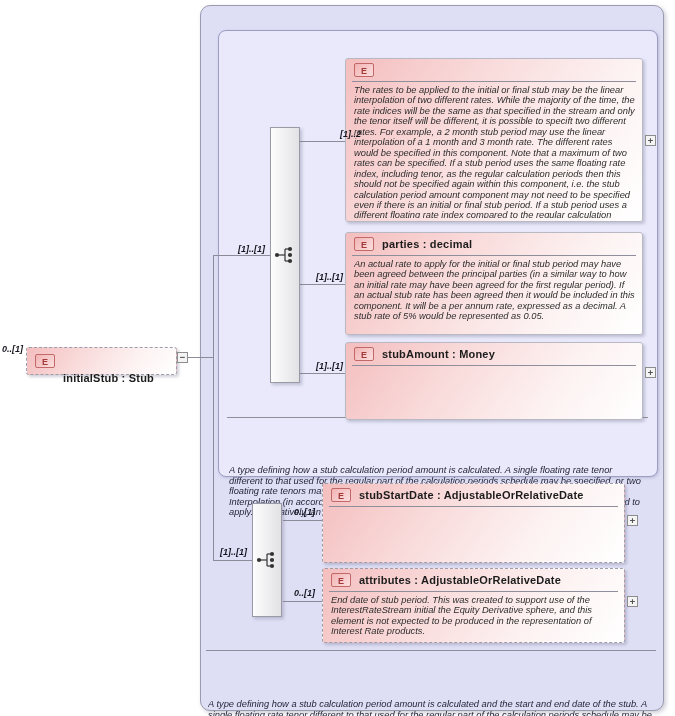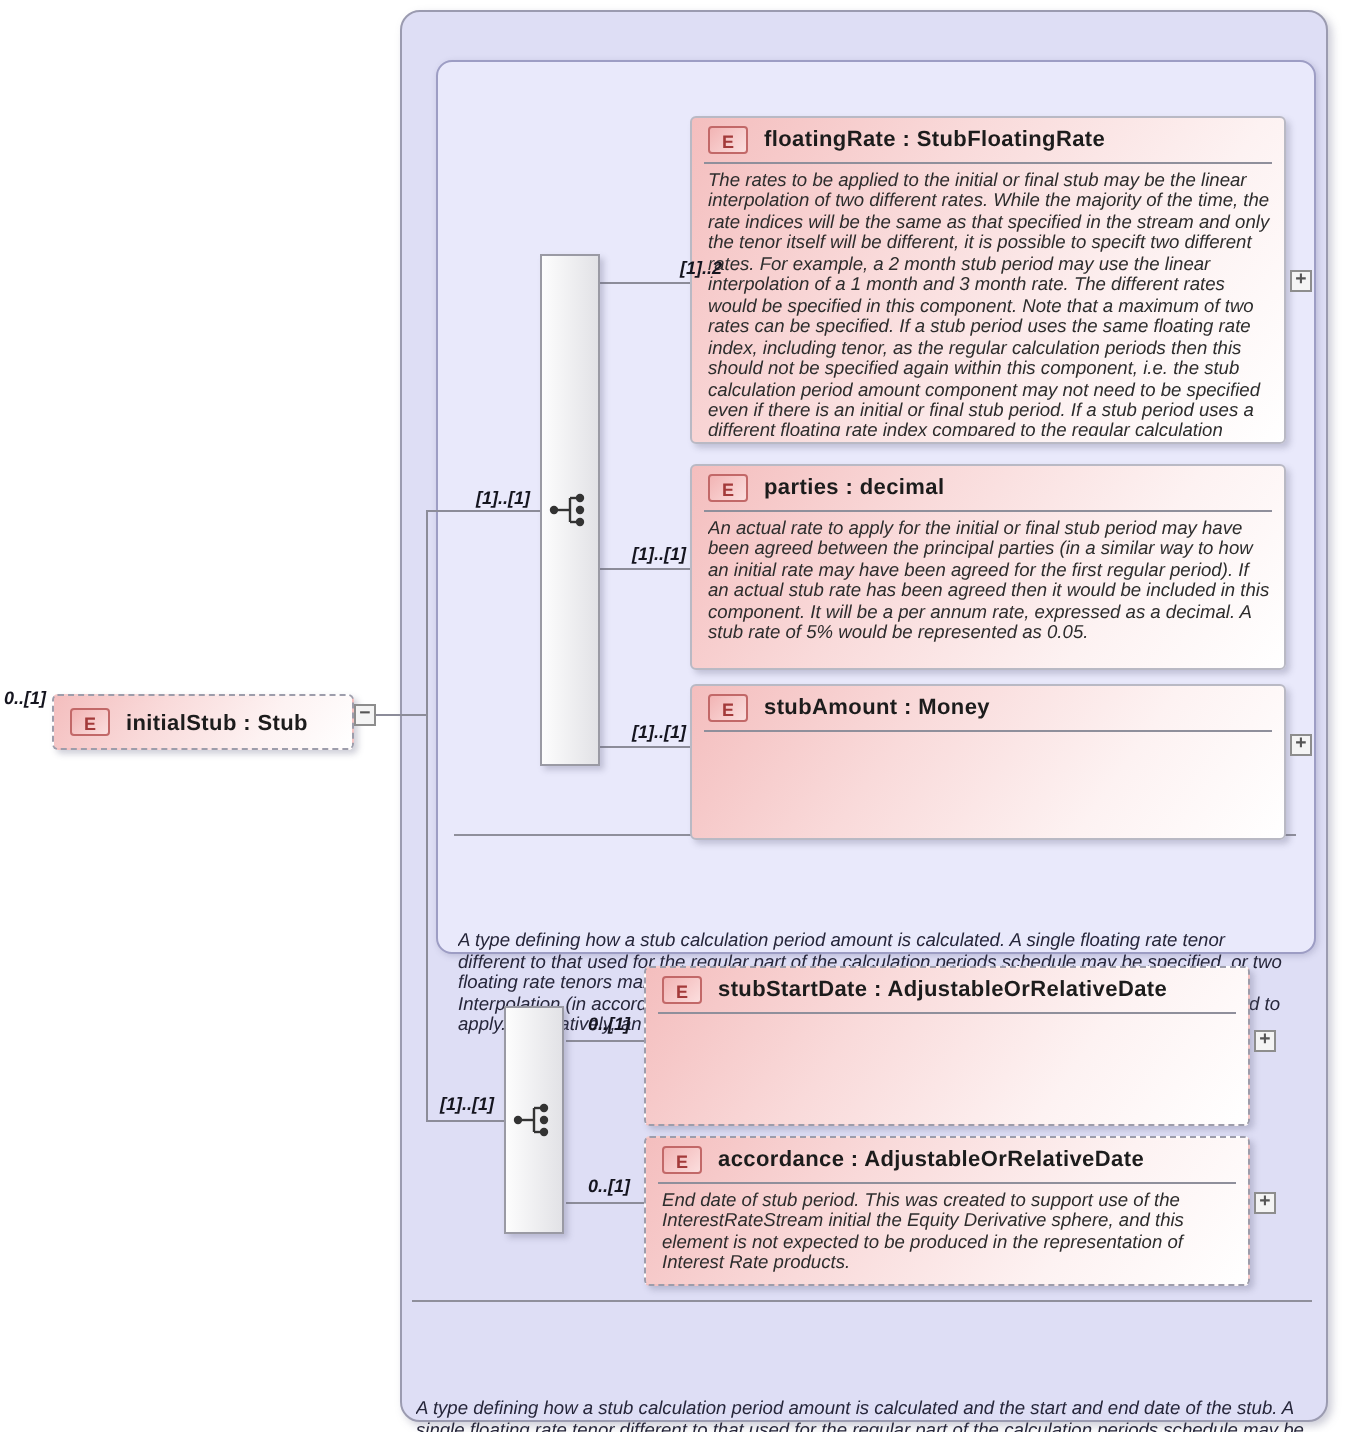--- a/index.html
+++ b/index.html
@@ -98,21 +98,21 @@
   <div class="hline" style="left:300px;top:284px;width:45px;"></div>
   <div class="hline" style="left:300px;top:373px;width:45px;"></div>
   <div class="hline" style="left:283px;top:520px;width:39px;"></div>
   <div class="hline" style="left:283px;top:601px;width:39px;"></div>
 
   <div class="card" style="left:2px;top:344px;">0..[1]</div>
   <div class="el-box dashed" style="left:26px;top:347px;width:151px;height:28px;">
     <div class="e-icon" style="top:6px;">
       <span>E</span>
     </div>
-    <div class="el-label" style="top:8px;text-align:right;">initialStub : Stub</div>
+    <div class="el-label" style="top:24px;text-align:right;">initialStub : Stub</div>
   </div>
   <div class="toggle" style="left:177px;top:352px;">
     <span>−</span>
   </div>
 
   <div class="card" style="left:238px;top:244px;">[1]..[1]</div>
   <div class="group-box" style="left:270px;top:127px;height:256px;">
     <svg class="group-icon" width="22" height="18" viewBox="0 0 22 18">
       <circle cx="3" cy="9" r="2.1" fill="#333"></circle>
       <line x1="4" y1="9" x2="11" y2="9" stroke="#333" stroke-width="1.2"></line>
@@ -137,21 +137,20 @@
       <circle cx="16" cy="9" r="2.1" fill="#333"></circle>
       <circle cx="16" cy="15" r="2.1" fill="#333"></circle>
     </svg>
   </div>
 
   <div class="card" style="left:316px;top:129px;margin-left:24px;">[1]..2</div>
   <div class="el-box" style="left:345px;top:58px;width:298px;height:164px;">
     <div class="e-icon">
       <span>E</span>
     </div>
-    <div class="el-label">floatingRate : StubFloatingRate</div>
     <div class="el-sep"></div>
     <div class="el-desc">The rates to be applied to the initial or final stub may be the linear interpolation of two different rates. While the majority of the time, the rate indices will be the same as that specified in the stream and only the tenor itself will be different, it is possible to specift two different rates. For example, a 2 month stub period may use the linear interpolation of a 1 month and 3 month rate. The different rates would be specified in this component. Note that a maximum of two rates can be specified. If a stub period uses the same floating rate index, including tenor, as the regular calculation periods then this should not be specified again within this component, i.e. the stub calculation period amount component may not need to be specified even if there is an initial or final stub period. If a stub period uses a different floating rate index compared to the regular calculation periods then this should be specified within this component. If specified here, they are likely to have id attributes, allowing them to be re</div>
   </div>
   <div class="toggle" style="left:645px;top:135px;">
     <span>+</span>
   </div>
 
   <div class="card" style="left:316px;top:272px;">[1]..[1]</div>
   <div class="el-box" style="left:345px;top:232px;width:298px;height:103px;">
     <div class="e-icon">
@@ -184,21 +183,21 @@
   </div>
   <div class="toggle" style="left:627px;top:515px;">
     <span>+</span>
   </div>
 
   <div class="card" style="left:294px;top:588px;">0..[1]</div>
   <div class="el-box dashed" style="left:322px;top:568px;width:303px;height:75px;">
     <div class="e-icon">
       <span>E</span>
     </div>
-    <div class="el-label">accordance : AdjustableOrRelativeDate</div>
+    <div class="el-label">attributes : AdjustableOrRelativeDate</div>
     <div class="el-sep"></div>
     <div class="el-desc">End date of stub period. This was created to support use of the InterestRateStream initial the Equity Derivative sphere, and this element is not expected to be produced in the representation of Interest Rate products.</div>
   </div>
   <div class="toggle" style="left:627px;top:596px;">
     <span>+</span>
   </div>
 
 </div>
 
 </body></html>

